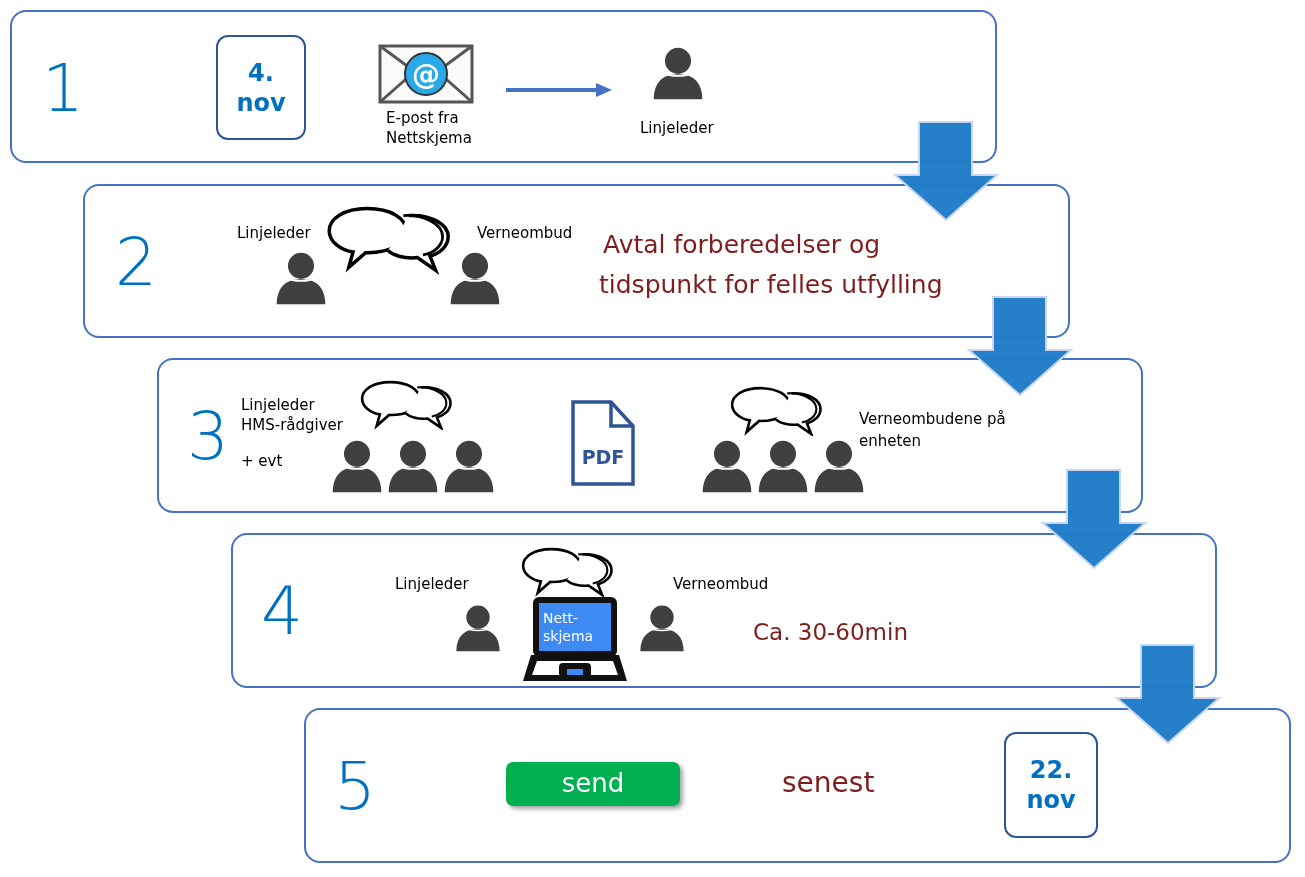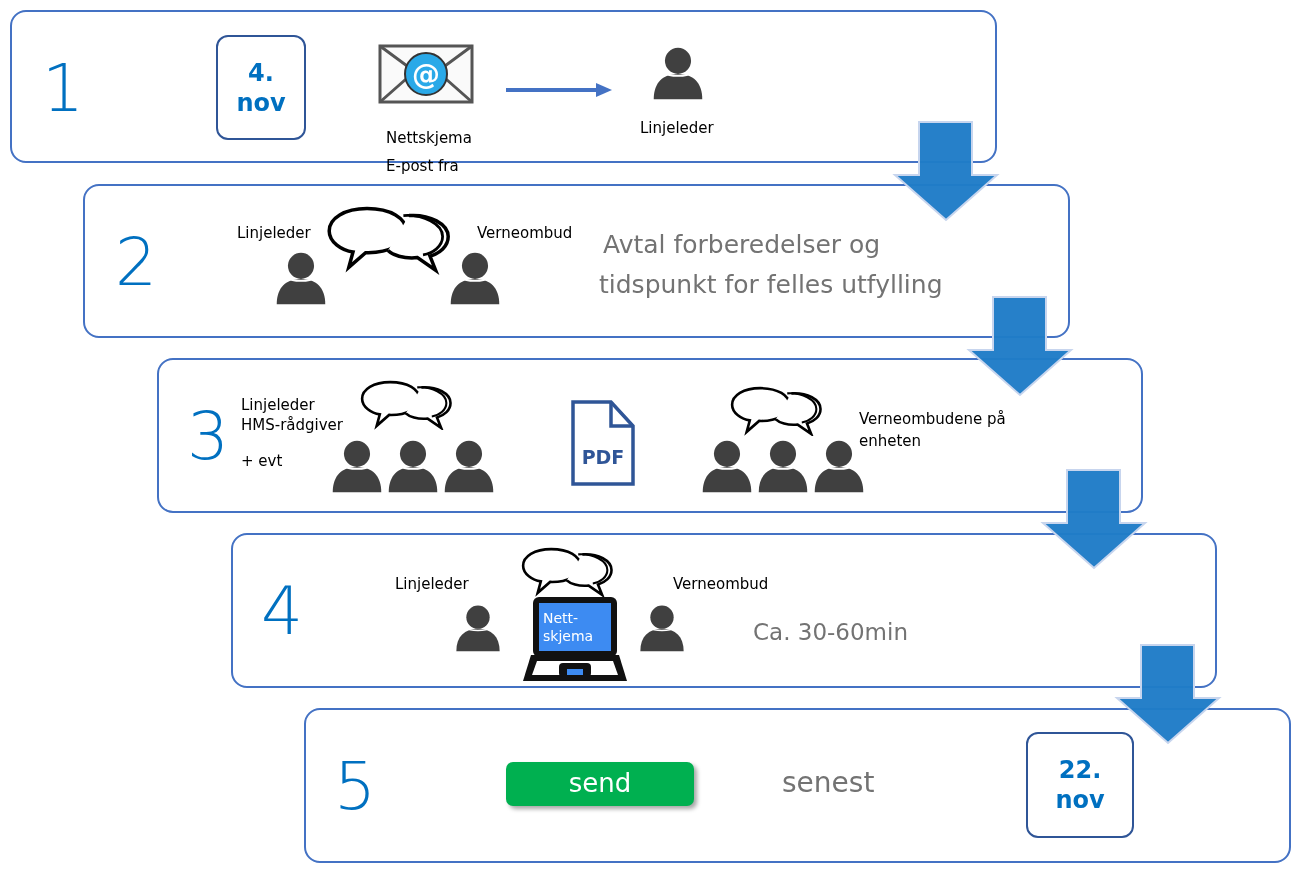--- a/index.html
+++ b/index.html
@@ -1,20 +1,20 @@
 <!DOCTYPE html>
 <html><head>
 <meta charset="utf-8">
 <style>
   html, body { margin:0; padding:0; background:#ffffff; }
   body { width:1305px; height:877px; position:relative; overflow:hidden; font-family:"Liberation Sans", "DejaVu Sans", sans-serif; }
   .step-box { position:absolute; border:2px solid #4472C4; border-radius:16px; background:#fff; box-sizing:border-box; }
   .step-num { position:absolute; color:#0070C0; font-size:66px; line-height:1; font-family:"DejaVu Sans", sans-serif; font-weight:300; }
   .label { position:absolute; color:#000; font-size:15px; line-height:19px; white-space:nowrap; font-family:"DejaVu Sans", sans-serif; }
-  .blue-text { position:absolute; color:#737373; font-family:"DejaVu Sans", sans-serif; white-space:nowrap; }
+  .blue-text { position:absolute; color:#7f1d1d; font-family:"DejaVu Sans", sans-serif; white-space:nowrap; }
   .date-badge { position:absolute; border:2px solid #2F5597; border-radius:12px; box-sizing:border-box; background:#fff; color:#0070C0; font-weight:bold; font-family:"DejaVu Sans", sans-serif; text-align:center; display:flex; flex-direction:column; justify-content:center; align-items:center; line-height:1.25; }
   .icon { position:absolute; }
   .send-btn { position:absolute; background:#00B050; color:#fff; border-radius:7px; text-align:center; font-size:26px; font-family:"DejaVu Sans", sans-serif; box-shadow:3px 3px 4px rgba(0,0,0,0.35); line-height:42px; cursor:pointer; }
   #arrows { position:absolute; left:0; top:0; pointer-events:none; }
 </style>
 </head>
 <body>
 
 <svg width="0" height="0" style="position:absolute">
   <defs>
@@ -36,21 +36,21 @@
   <div class="date-badge" style="left:204px;top:23px;width:90px;height:105px;font-size:24px;">
     <span>4.</span>
     <span>nov</span>
   </div>
   <svg class="icon" style="left:366px;top:32px;" width="96" height="62" viewBox="0 0 96 62">
     <rect x="2" y="2" width="92" height="56" fill="#fafafa" stroke="#555" stroke-width="3"></rect>
     <path d="M2 2 L48 36 L94 2 M2 58 L36 28 M94 58 L60 28" stroke="#555" stroke-width="3" fill="none"></path>
     <circle cx="48" cy="30" r="21" fill="#2AA9E8" stroke="#333" stroke-width="2"></circle>
     <text x="48" y="40" text-anchor="middle" font-size="28" font-weight="bold" fill="#fff" font-family="DejaVu Sans, sans-serif">@</text>
   </svg>
-  <div class="label" style="left:374px;top:97px;margin-top:48px;">E-post fra</div>
+  <div class="label" style="left:374px;top:97px;">E-post fra</div>
   <div class="label" style="left:374px;top:117px;">Nettskjema</div>
   <svg class="icon" style="left:494px;top:71px;" width="106" height="14" viewBox="0 0 106 14">
     <rect x="0" y="5" width="92" height="4" fill="#4472C4"></rect>
     <polygon points="90,0 106,7 90,14" fill="#4472C4"></polygon>
   </svg>
   <svg class="icon" style="left:638px;top:32px;" width="56" height="58">
       <use href="#person"></use>
     </svg>
   <div class="label" style="left:628px;top:107px;">Linjeleder</div>
 </div>
@@ -135,23 +135,23 @@
   </svg>
   <svg class="icon" style="left:404px;top:64px;" width="50" height="58">
       <use href="#person"></use>
     </svg>
   <div class="label" style="left:440px;top:40px;">Verneombud</div>
   <div class="blue-text" style="left:520px;top:84px;font-size:23px;">Ca. 30-60min</div>
 </div>
 
 <div class="step-box" style="left:304px;top:708px;width:987px;height:155px;">
   <div class="step-num" style="left:28px;top:44px;">5</div>
-  <div class="send-btn" style="left:200px;top:52px;width:188px;height:44px;">send</div>
+  <div class="send-btn" style="left:200px;top:52px;width:174px;height:44px;">send</div>
   <div class="blue-text" style="left:476px;top:56px;font-size:28px;">senest</div>
-  <div class="date-badge" style="left:720px;top:22px;width:108px;height:106px;font-size:24px;">
+  <div class="date-badge" style="left:698px;top:22px;width:94px;height:106px;font-size:24px;">
     <span>22.</span>
     <span>nov</span>
   </div>
 </div>
 
 <svg id="arrows" width="1305" height="877">
   <g transform="translate(895,122)">
     <polygon points="24,0 77,0 77,53 102,53 51,98 0,53 24,53" fill="#1F7CC7" fill-opacity="0.97" stroke="#C7D5EE" stroke-width="2"></polygon>
   </g>
   <g transform="translate(969,297)">

